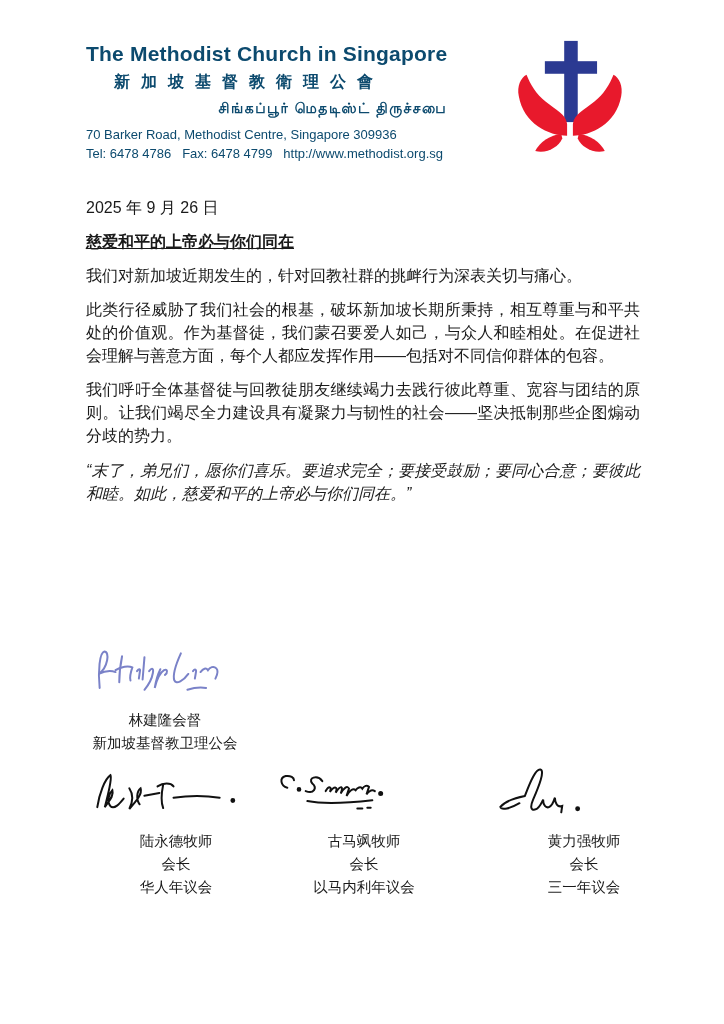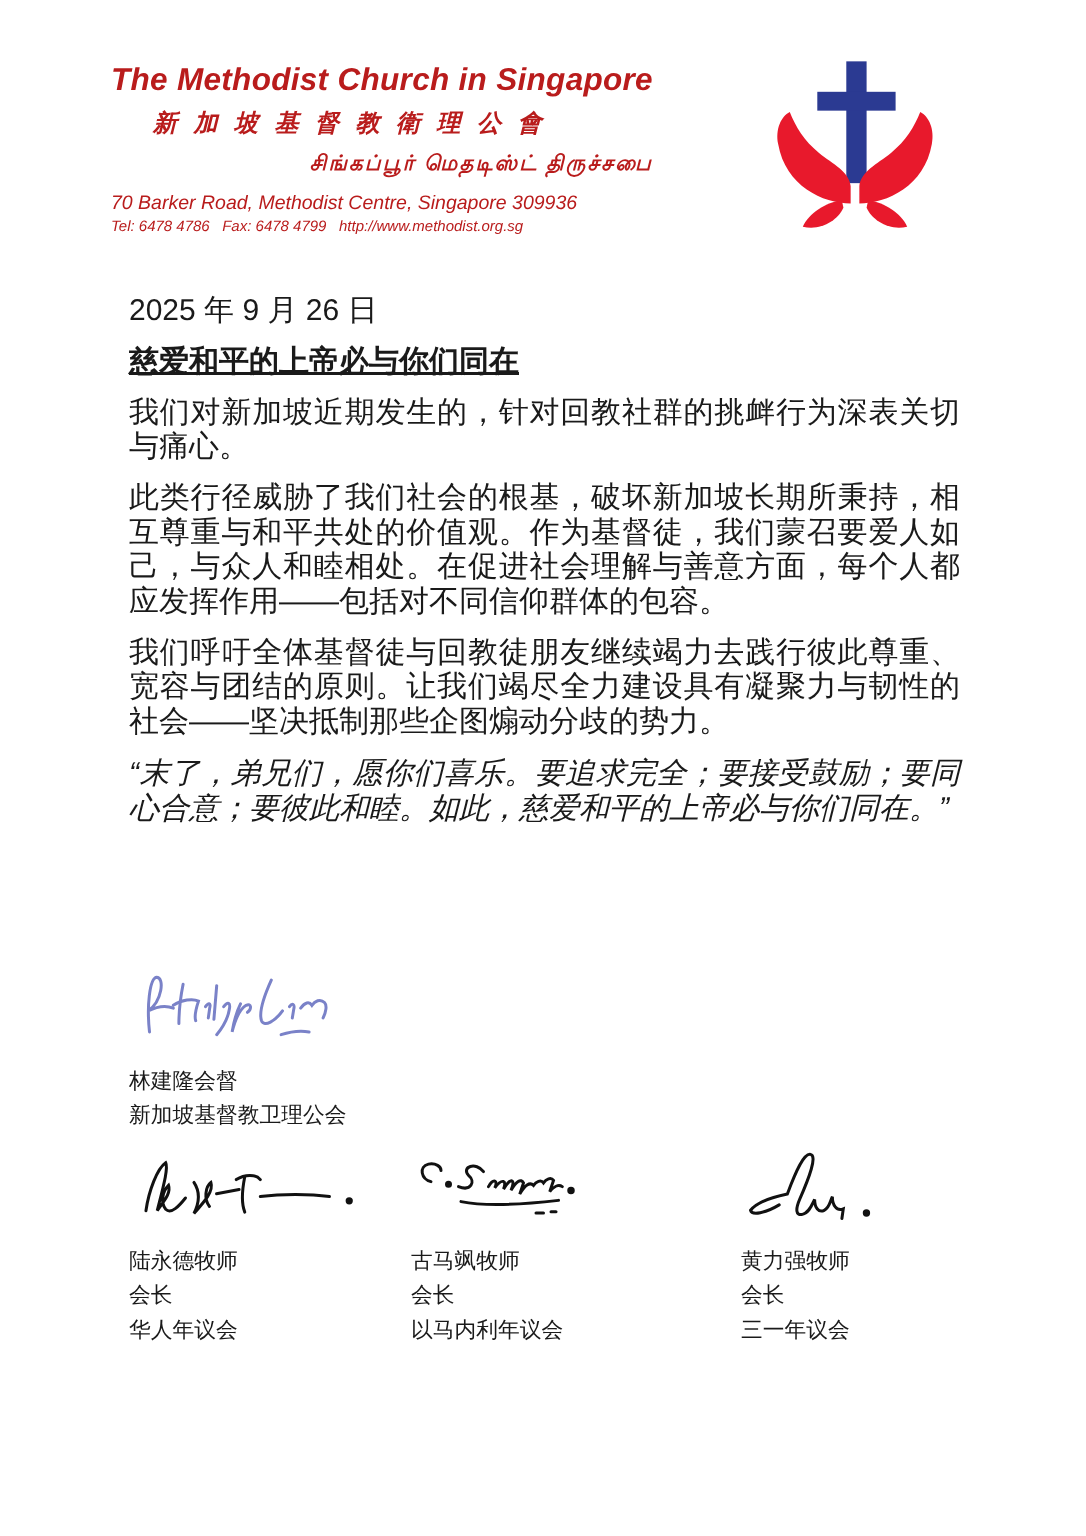--- a/index.html
+++ b/index.html
@@ -6,45 +6,45 @@
   .page{
     position:relative;
     width:724px;height:1024px;
     margin:0 auto;
     background:#ffffff;
     font-family:"Liberation Sans","DejaVu Sans",sans-serif;
     color:#1a1a1a;
     overflow:hidden;
   }
   
-  .letterhead{position:absolute;left:74px;top:42px;color:#b91c1c;font-style:italic;}
+  .letterhead{position:absolute;left:86px;top:42px;color:#0c4a6e;}
   .lh-en{font-size:21px;font-weight:bold;letter-spacing:.2px;}
   .lh-zh{font-size:16px;font-weight:bold;letter-spacing:11px;margin-top:6px;white-space:nowrap;margin-left:28px;}
   .lh-ta{font-size:14px;font-weight:bold;letter-spacing:1.5px;margin-top:7px;white-space:nowrap;text-align:right;}
   .lh-addr{font-size:13px;margin-top:9px;}
-  .lh-tel{font-size:10px;margin-top:4px;white-space:pre;}
+  .lh-tel{font-size:13px;margin-top:4px;white-space:pre;}
   .logo{position:absolute;left:512px;top:38px;width:116px;height:116px;}
   
-  .body-col{position:absolute;left:86px;top:196px;width:554px;font-size:20px;line-height:23px;}
+  .body-col{position:absolute;left:86px;top:196px;width:554px;font-size:16px;line-height:23px;}
   .date-line{margin:0 0 33px 0;}
   .subject{font-weight:bold;text-decoration:underline;margin:0 0 15px 0;}
   .body-col p{margin:0 0 11px 0;text-align:justify;}
   .quote{font-style:italic;margin-top:12px !important;}
   .quote-src{text-align:right;padding-right:88px;margin-top:2px !important;}
   
   .sig-primary{position:absolute;left:86px;top:645px;}
   .sig-primary .sig-name{font-size:14.5px;line-height:23px;margin-top:4px;}
   .sig-row{position:absolute;left:86px;top:763px;width:560px;height:140px;}
   .sig-col{position:absolute;top:0;width:180px;}
   .sig-col.c1{left:0;}
   .sig-col.c2{left:188px;}
   .sig-col.c3{left:408px;}
   .sig-scribble{height:55px;display:flex;align-items:flex-end;}
   .sig-col .sig-name{font-size:14.5px;line-height:23px;margin-top:12px;}
-  .sig-line{display:block;}
+  .sig-line{display:block;text-align:center;}
   svg path, svg circle{vector-effect:non-scaling-stroke;}
 </style>
 </head>
 <body>
 
 <div class="page">
 
   <header class="letterhead">
     <div class="lh-en">The Methodist Church in Singapore</div>
     <div class="lh-zh">新加坡基督教衛理公會</div>

